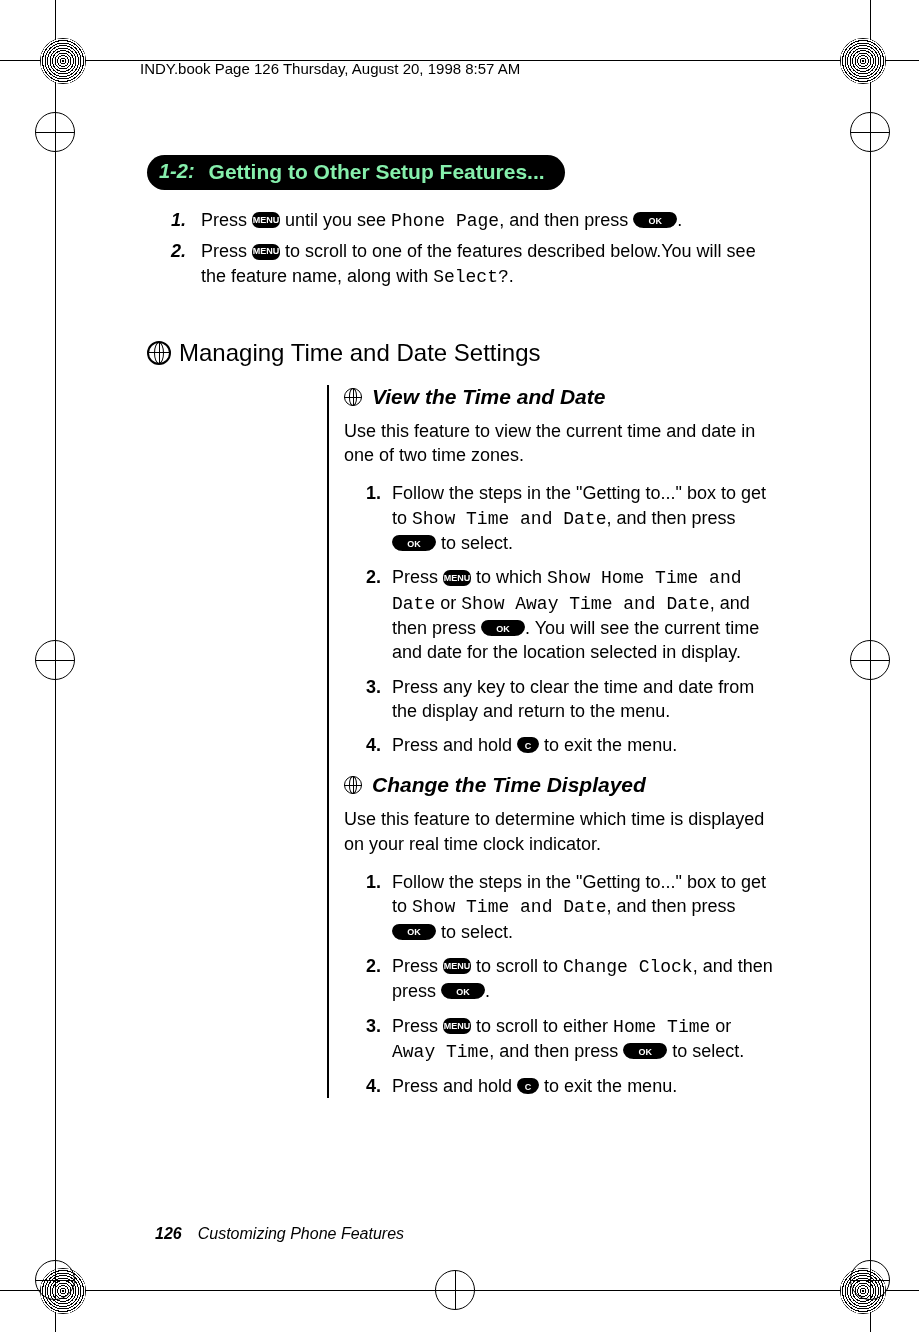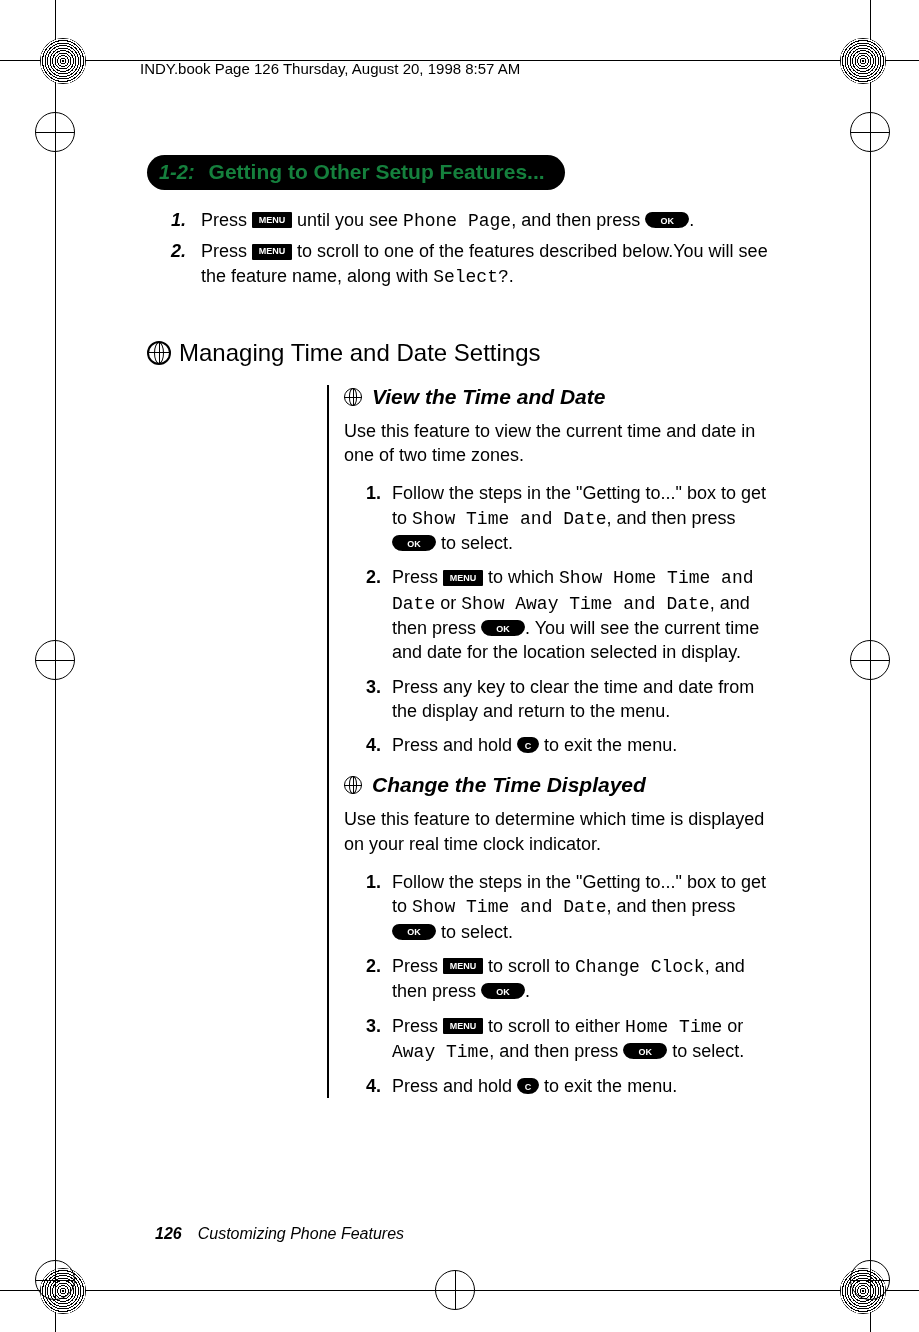--- a/index.html
+++ b/index.html
@@ -74,25 +74,25 @@
 
   .content {
     position: absolute;
     left: 155px;
     top: 155px;
     width: 620px;
   }
 
   .pill {
     background: #000;
-    color: #15803d;
+    color: #86efac;
     border-radius: 20px;
     padding: 5px 20px 6px 12px;
     display: inline-flex;
-    align-items: center;
+    align-items: flex-start;
     gap: 14px;
     margin-bottom: 14px;
     margin-left: -8px;
   }
   .pill-num {
     font-size: 20px;
     font-weight: bold;
     font-style: italic;
   }
   .pill-title {
@@ -130,21 +130,21 @@
     justify-content: center;
     background: #000;
     color: #fff;
     font-size: 9px;
     font-weight: bold;
     height: 16px;
     vertical-align: middle;
     position: relative;
     top: -1px;
   }
-  .key-menu { width: 40px; border-radius: 1px; text-align: center; }
+  .key-menu { width: 28px; border-radius: 7px; text-align: center; }
   .key-ok { width: 44px; border-radius: 8px 8px 12px 12px / 8px 8px 10px 10px; padding-top:1px;}
   .key-c { width: 22px; border-radius: 8px 8px 12px 12px / 8px 8px 10px 10px; padding-top:1px;}
 
   .section-title {
     display: flex;
     align-items: center;
     gap: 8px;
     font-size: 24px;
     font-weight: 400;
     margin-top: 30px;

